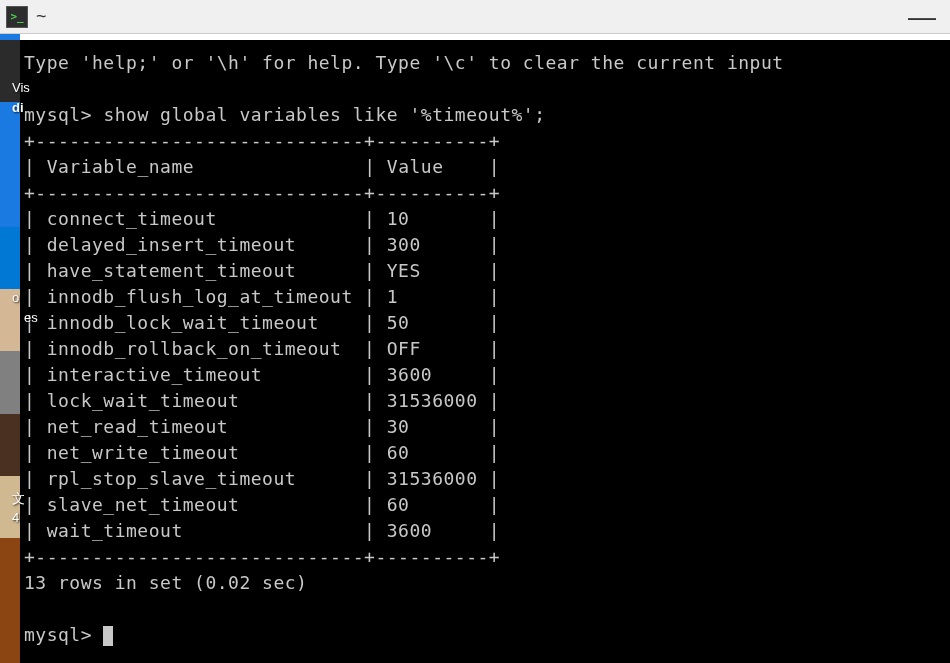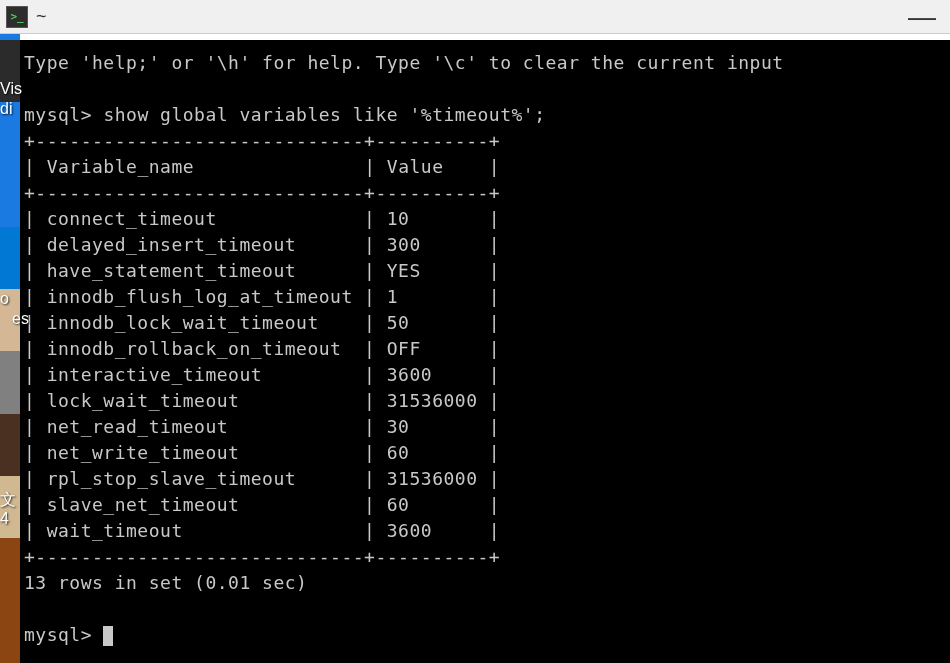--- a/index.html
+++ b/index.html
@@ -28,23 +28,24 @@
         #d4b896 40%, #d4b896 50%,
         #808080 50%, #808080 60%,
         #4a3020 60%, #4a3020 70%,
         #d0b890 70%, #d0b890 80%,
         #8b4513 80%, #8b4513 100%
       );
     }
     .desktop-left-text {
       position: absolute;
       color: #fff;
-      font-size: 16px;
+      font-size: 13px;
       font-family: sans-serif;
       text-shadow: 1px 1px 2px rgba(0,0,0,0.8);
+      margin-left: 12px;
     }
     .titlebar {
       height: 34px;
       background: #f0f0f0;
       display: flex;
       align-items: center;
       padding: 0 6px;
       border-bottom: 1px solid #ccc;
     }
     .titlebar-icon {
@@ -118,21 +119,21 @@
     <span class="titlebar-icon-inner">&gt;_</span>
   </div>
   <span class="titlebar-text">~</span>
   <div class="titlebar-right">
     <span class="min-btn">—</span>
   </div>
 </div>
 
 <div class="desktop-left"></div>
 <span class="desktop-left-text" style="top:80px;left:0;">Vis</span>
-<span class="desktop-left-text" style="top:100px;left:0;">di</span>
+<span class="desktop-left-text" style="top:100px;left:0;font-weight:bold;">di</span>
 <span class="desktop-left-text" style="top:290px;left:0;">o</span>
 <span class="desktop-left-text" style="top:310px;left:12px;">es</span>
 <span class="desktop-left-text" style="top:490px;left:0;">文</span>
 <span class="desktop-left-text" style="top:510px;left:0;">4</span>
 
 <div class="white-gap"></div>
 
 <div class="terminal"><span>Type 'help;' or '\h' for help. Type '\c' to clear the current input</span>
 
 <span class="prompt">mysql&gt;</span> <span class="command">show global variables like '%timeout%';</span>
@@ -146,15 +147,15 @@
 | innodb_lock_wait_timeout    | 50       |
 | innodb_rollback_on_timeout  | OFF      |
 | interactive_timeout         | 3600     |
 | lock_wait_timeout           | 31536000 |
 | net_read_timeout            | 30       |
 | net_write_timeout           | 60       |
 | rpl_stop_slave_timeout      | 31536000 |
 | slave_net_timeout           | 60       |
 | wait_timeout                | 3600     |
 </div><span>+-----------------------------+----------+</span>
-<span>13 rows in set (0.01 sec)</span>
+<span>13 rows in set (0.02 sec)</span>
 
 <span class="prompt">mysql&gt;</span> <span class="cursor"></span></div>
 
 </body></html>

